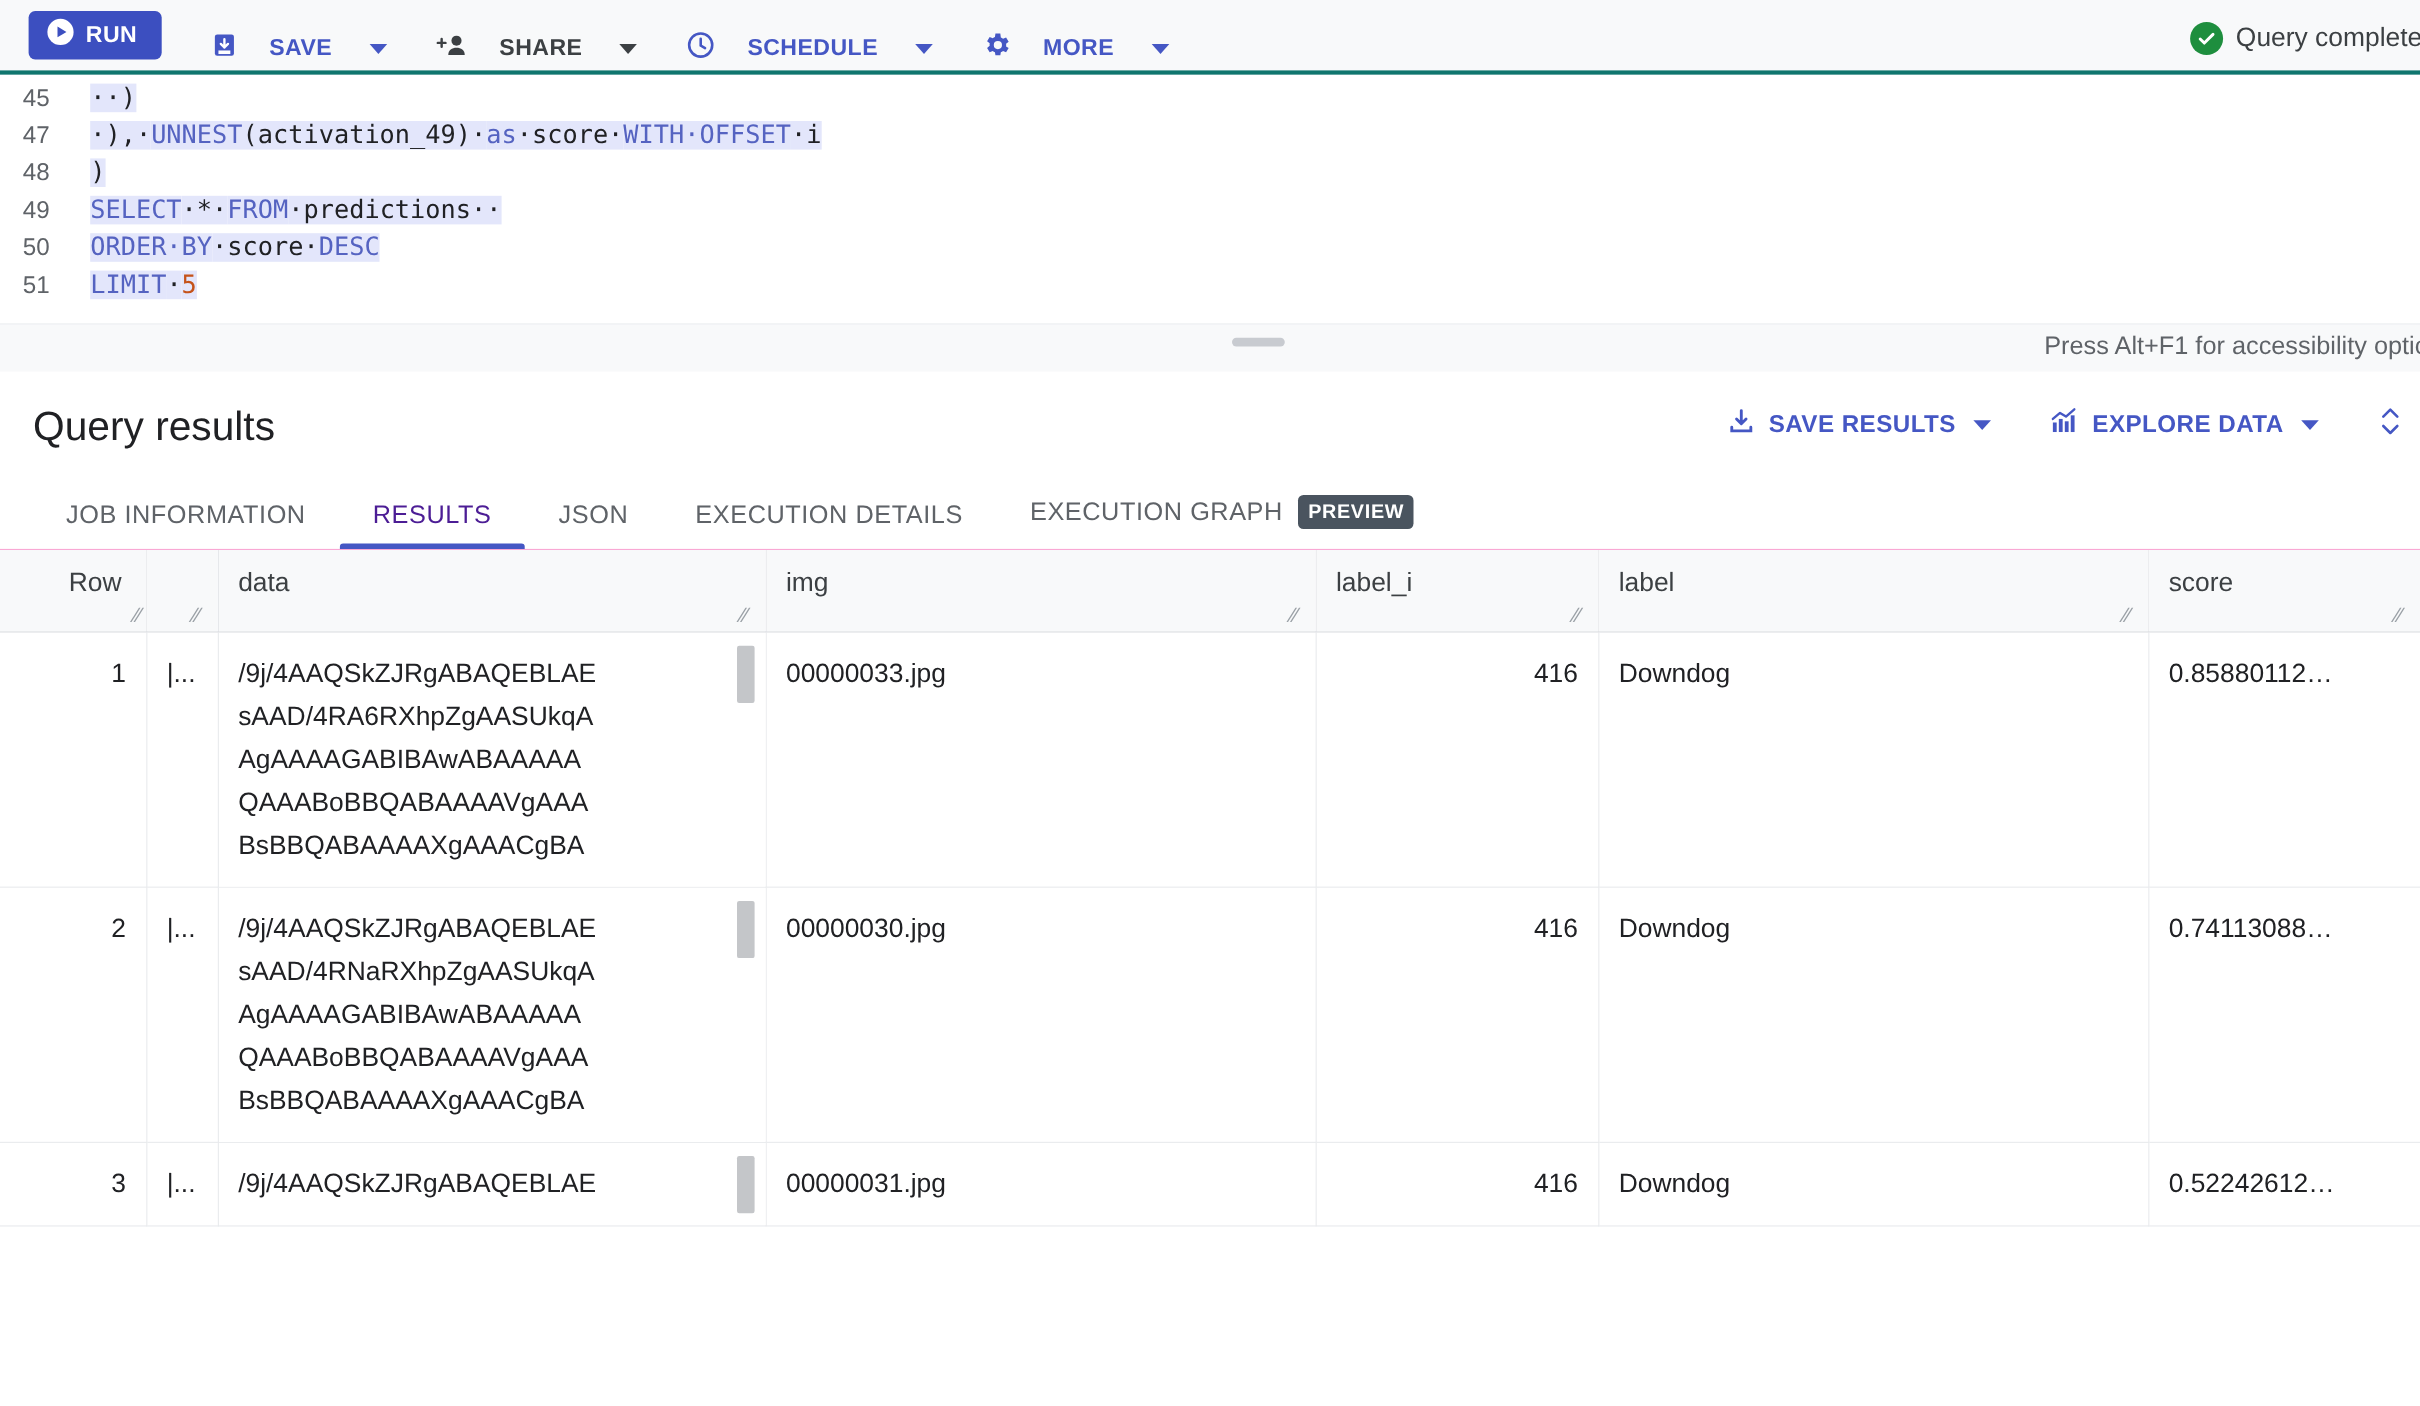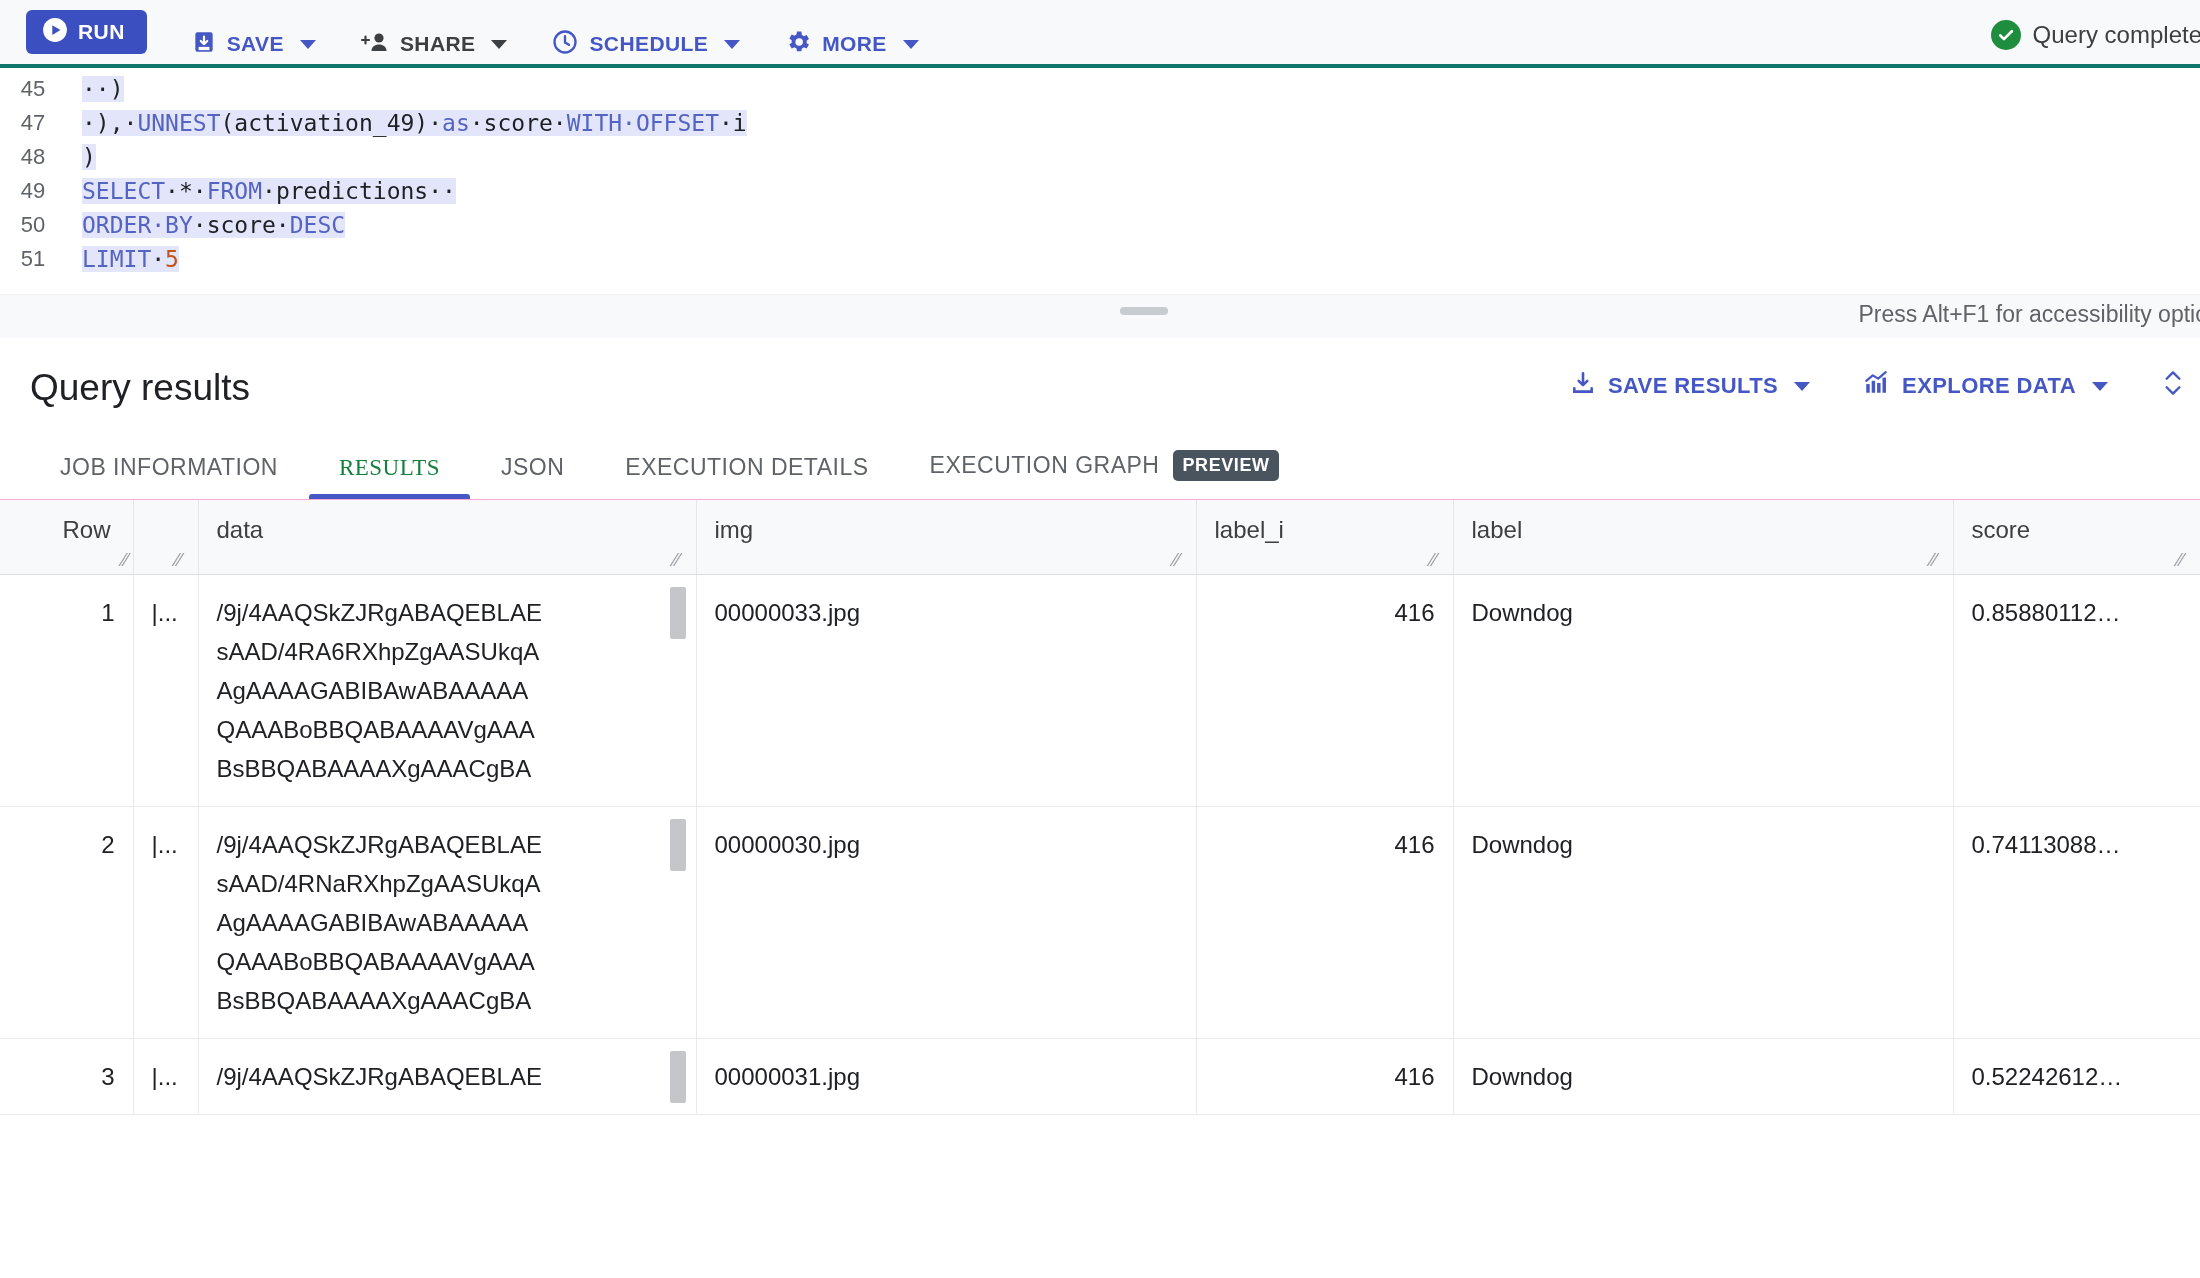--- a/index.html
+++ b/index.html
@@ -30,21 +30,21 @@
     height:44px;
     padding:0 22px 0 16px;
     font-size:21px;
     font-weight:700;
     letter-spacing:.4px;
     cursor:pointer;
     border:none;
     font-family:"Liberation Sans", sans-serif;
   }
   .tb-item{
-    display:flex; align-items:center; gap:10px;
+    display:flex; align-items:center; gap:28px;
     margin-left:44px;
     color:#4557c4;
     font-size:21px;
     font-weight:700;
     letter-spacing:.4px;
     cursor:pointer;
     white-space:nowrap;
     margin-top:24px;
   }
   .tb-item .caret{
@@ -176,21 +176,21 @@
   .tab{
     font-size:23px;
     letter-spacing:.5px;
     color:#5f6368;
     padding:0 30px 18px 30px;
     cursor:pointer;
     position:relative;
     white-space:nowrap;
     display:flex; align-items:center; gap:14px;
   }
-  .tab.active{ color:#15803d;font-family:Liberation Serif, serif; }
+  .tab.active{ color:#4c1d95; }
   .tab.active:after{
     content:"";
     position:absolute;
     left:0; right:0; bottom:0;
     height:5px;
     background:#4557c4;
     border-radius:3px 3px 0 0;
   }
   .badge{
     background:#4a545f;

